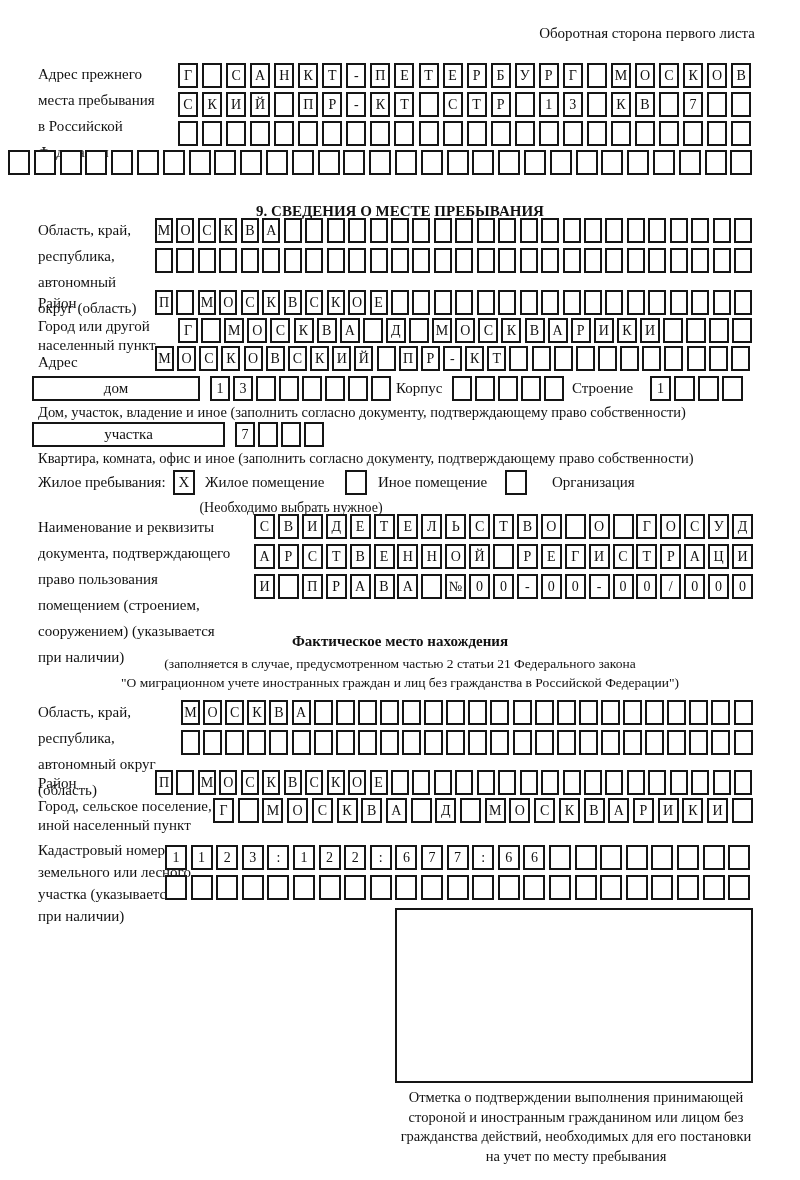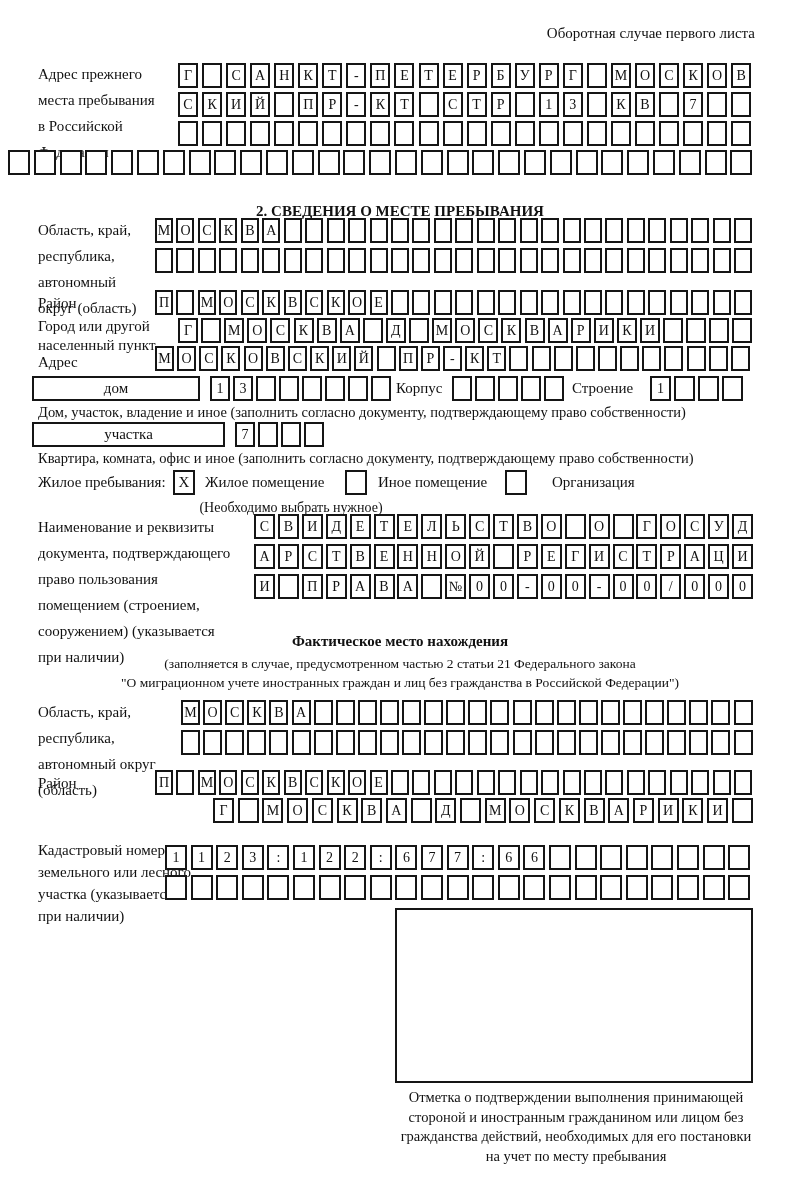--- a/index.html
+++ b/index.html
@@ -20,28 +20,28 @@
       display:flex;align-items:center;justify-content:center;font-size:15px;background:#fff;}
   .chk{position:absolute;width:22px;height:25px;border:2px solid #151515;box-sizing:border-box;
       display:flex;align-items:center;justify-content:center;font-size:15px;background:#fff;}
   .stamp{position:absolute;border:2px solid #151515;box-sizing:border-box;background:#fff;}
 </style>
 </head>
 <body>
 
 <div id="page">
 
-  <div class="lbl right" style="top:20px;left:440px;width:315px;">Оборотная случае первого листа</div>
+  <div class="lbl right" style="top:20px;left:440px;width:315px;">Оборотная сторона первого листа</div>
 
   <div class="lbl" style="left:38px;top:61px;">Адрес прежнего
 места пребывания
 в Российской
 Федерации</div>
 
-  <div class="lbl bold center" style="top:198px;">2. СВЕДЕНИЯ О МЕСТЕ ПРЕБЫВАНИЯ</div>
+  <div class="lbl bold center" style="top:198px;">9. СВЕДЕНИЯ О МЕСТЕ ПРЕБЫВАНИЯ</div>
 
   <div class="lbl" style="left:38px;top:217px;">Область, край,
 республика,
 автономный
 округ (область)</div>
   <div class="lbl" style="left:38px;top:290px;">Район</div>
   <div class="lbl lbl-tight" style="left:38px;top:317px;">Город или другой
 населенный пункт</div>
   <div class="lbl" style="left:38px;top:349px;">Адрес</div>
 
@@ -77,20 +77,22 @@
 
   <div class="lbl bold center" style="top:628px;">Фактическое место нахождения</div>
   <div class="note center" style="top:655px;font-size:13.5px;">(заполняется в случае, предусмотренном частью 2 статьи 21 Федерального закона</div>
   <div class="note center" style="top:674px;font-size:13.5px;">"О миграционном учете иностранных граждан и лиц без гражданства в Российской Федерации")</div>
 
   <div class="lbl" style="left:38px;top:699px;">Область, край,
 республика,
 автономный округ
 (область)</div>
   <div class="lbl" style="left:38px;top:770px;">Район</div>
+  <div class="lbl lbl-tight" style="left:38px;top:797px;">Город, сельское поселение,
+иной населенный пункт</div>
   <div class="lbl lbl-mid" style="left:38px;top:839px;">Кадастровый номер
 земельного или лесного
 участка (указывается
 при наличии)</div>
 
   <div class="stamp" style="left:395px;top:908px;width:358px;height:175px;"></div>
   <div class="note" style="left:380px;top:1088px;width:392px;text-align:center;font-size:14.5px;line-height:19.5px;">Отметка о подтверждении выполнения принимающей
 стороной и иностранным гражданином или лицом без
 гражданства действий, необходимых для его постановки
 на учет по месту пребывания</div>

